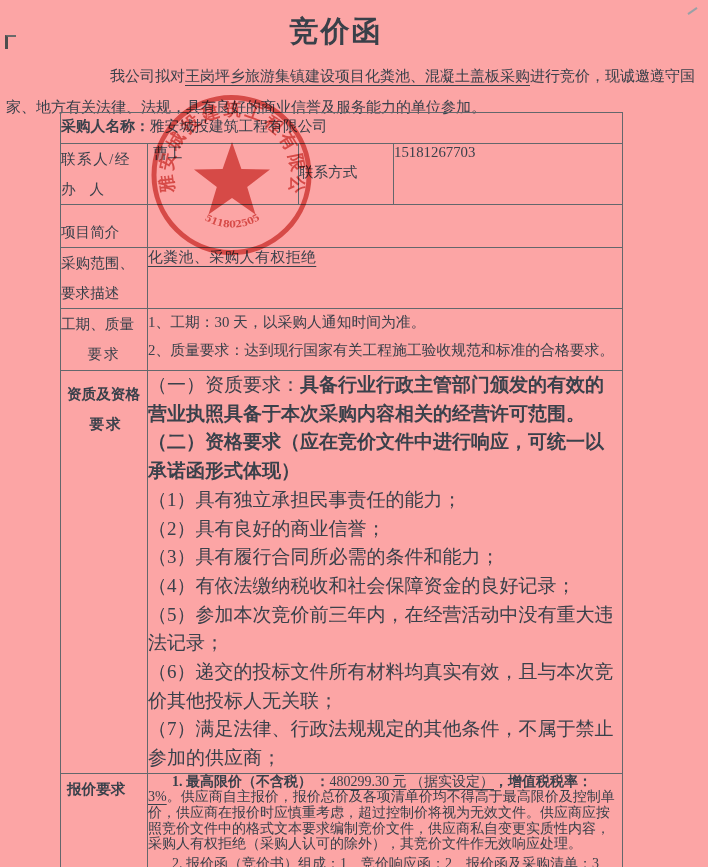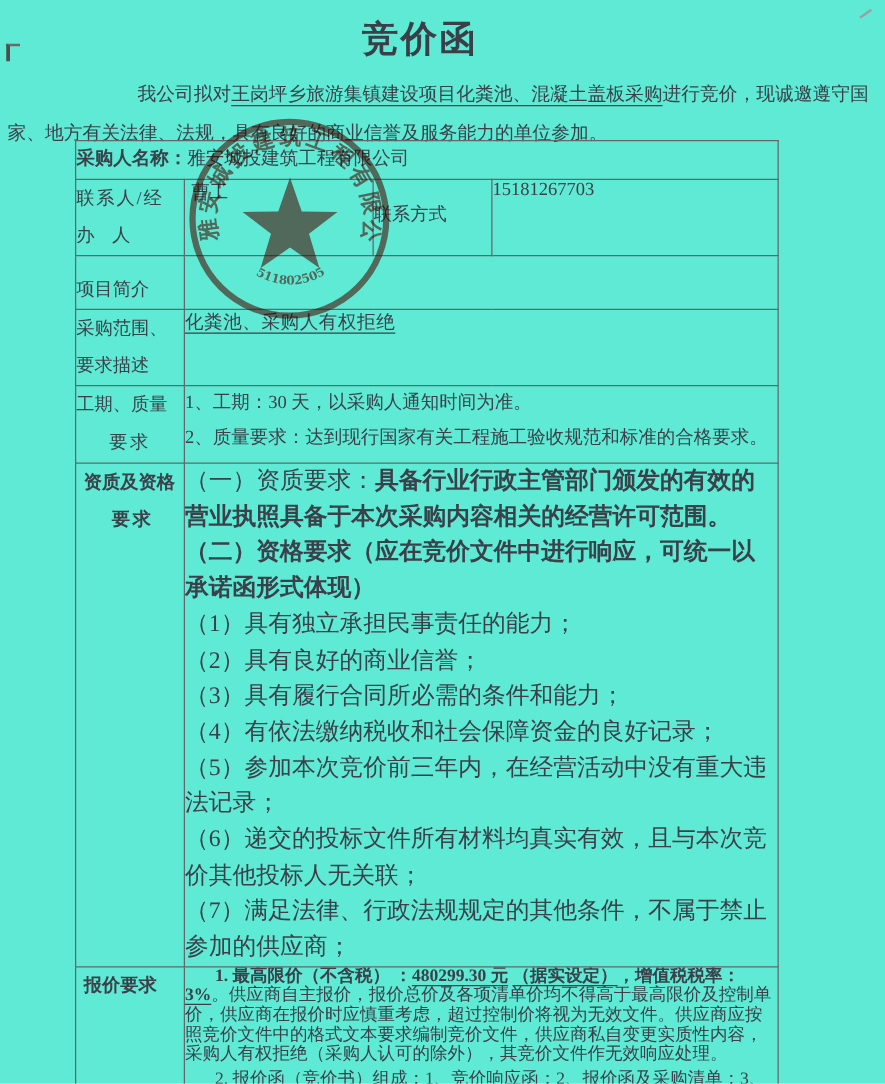--- a/index.html
+++ b/index.html
@@ -1,19 +1,19 @@
 <!DOCTYPE html>
 <html lang="zh"><head>
 <meta charset="utf-8">
 <style>
   html,body{margin:0;padding:0;}
   body{background:#e8e8e8;}
   .page{
     position:relative; width:708px; height:867px; margin:0 auto;
-    background:#5eead4; overflow:hidden;
+    background:#fca5a5; overflow:hidden;
     font-family:"Liberation Serif","DejaVu Serif",serif;
     color:#3a414b;
   }
   
   .doc-title{
     position:absolute; left:0; top:12px; width:672px;
     text-align:center; font-size:29px; font-weight:bold;
     letter-spacing:2px; color:#394049;
   }
   .intro{
@@ -47,21 +47,21 @@
   .brief-cell{ padding:4px 4px 0 6px; }
   .scope-cell{ padding:8px 4px 0 7px; }
   .sched-cell{ padding:7px 4px 0 7px; line-height:27.5px;margin-top:37px; }
   .qual-cell{ padding:8px 6px 0 7px; line-height:28.7px; font-size:19px; }
   .qual-cell .b{ font-weight:bold; }
   .time-cell{ padding:6px 10px 0 7px; line-height:23.5px; }
   .quote-cell{ padding:5px 8px 0 7px; font-size:14px; line-height:15.6px; }
   .quote-cell p{ margin:0; text-indent:24px; }
   .quote-cell p + p{ margin-top:4px; }
   .quote-cell .b{ font-weight:bold; }
-  .quote-cell .ub{ font-weight:bold; text-decoration:underline; text-underline-offset:3px; }
+  .quote-cell .ub{ font-weight:normal; text-decoration:underline; text-underline-offset:3px; }
   
   .stamp{
     position:absolute; left:148px; top:94px; width:167px; height:164px;
     opacity:.78; mix-blend-mode:multiply; pointer-events:none;
   }
   
   .artifact-tl{
     position:absolute; left:5px; top:35px; width:8px; height:12px;
     border-left:3px solid #4d4d4d; border-top:2px solid #6a6a6a;
   }
@@ -132,21 +132,21 @@
         <span>工期、质量</span>
         <span class="l2-center">要求</span>
       </th>
       <td colspan="3" class="sched-cell">
         <div>1、工期：30 天，以采购人通知时间为准。</div>
         <div>2、质量要求：达到现行国家有关工程施工验收规范和标准的合格要求。</div>
       </td>
     </tr>
 
     <tr style="height:301px">
-      <th class="lbl v-mid" style="padding-top:0">
+      <th class="lbl v-mid" style="padding-top:8px">
         <div class="v-mid-inner">
           <span>资质及资格</span>
           <span class="l2-center">要求</span>
         </div>
       </th>
       <td colspan="3" class="qual-cell">
         <div><span>（一）资质要求：</span><span class="b">具备行业行政主管部门颁发的有效的营业执照具备于本次采购内容相关的经营许可范围。</span></div>
         <div class="b">（二）资格要求（应在竞价文件中进行响应，可统一以承诺函形式体现）</div>
         <div>（1）具有独立承担民事责任的能力；</div>
         <div>（2）具有良好的商业信誉；</div>

